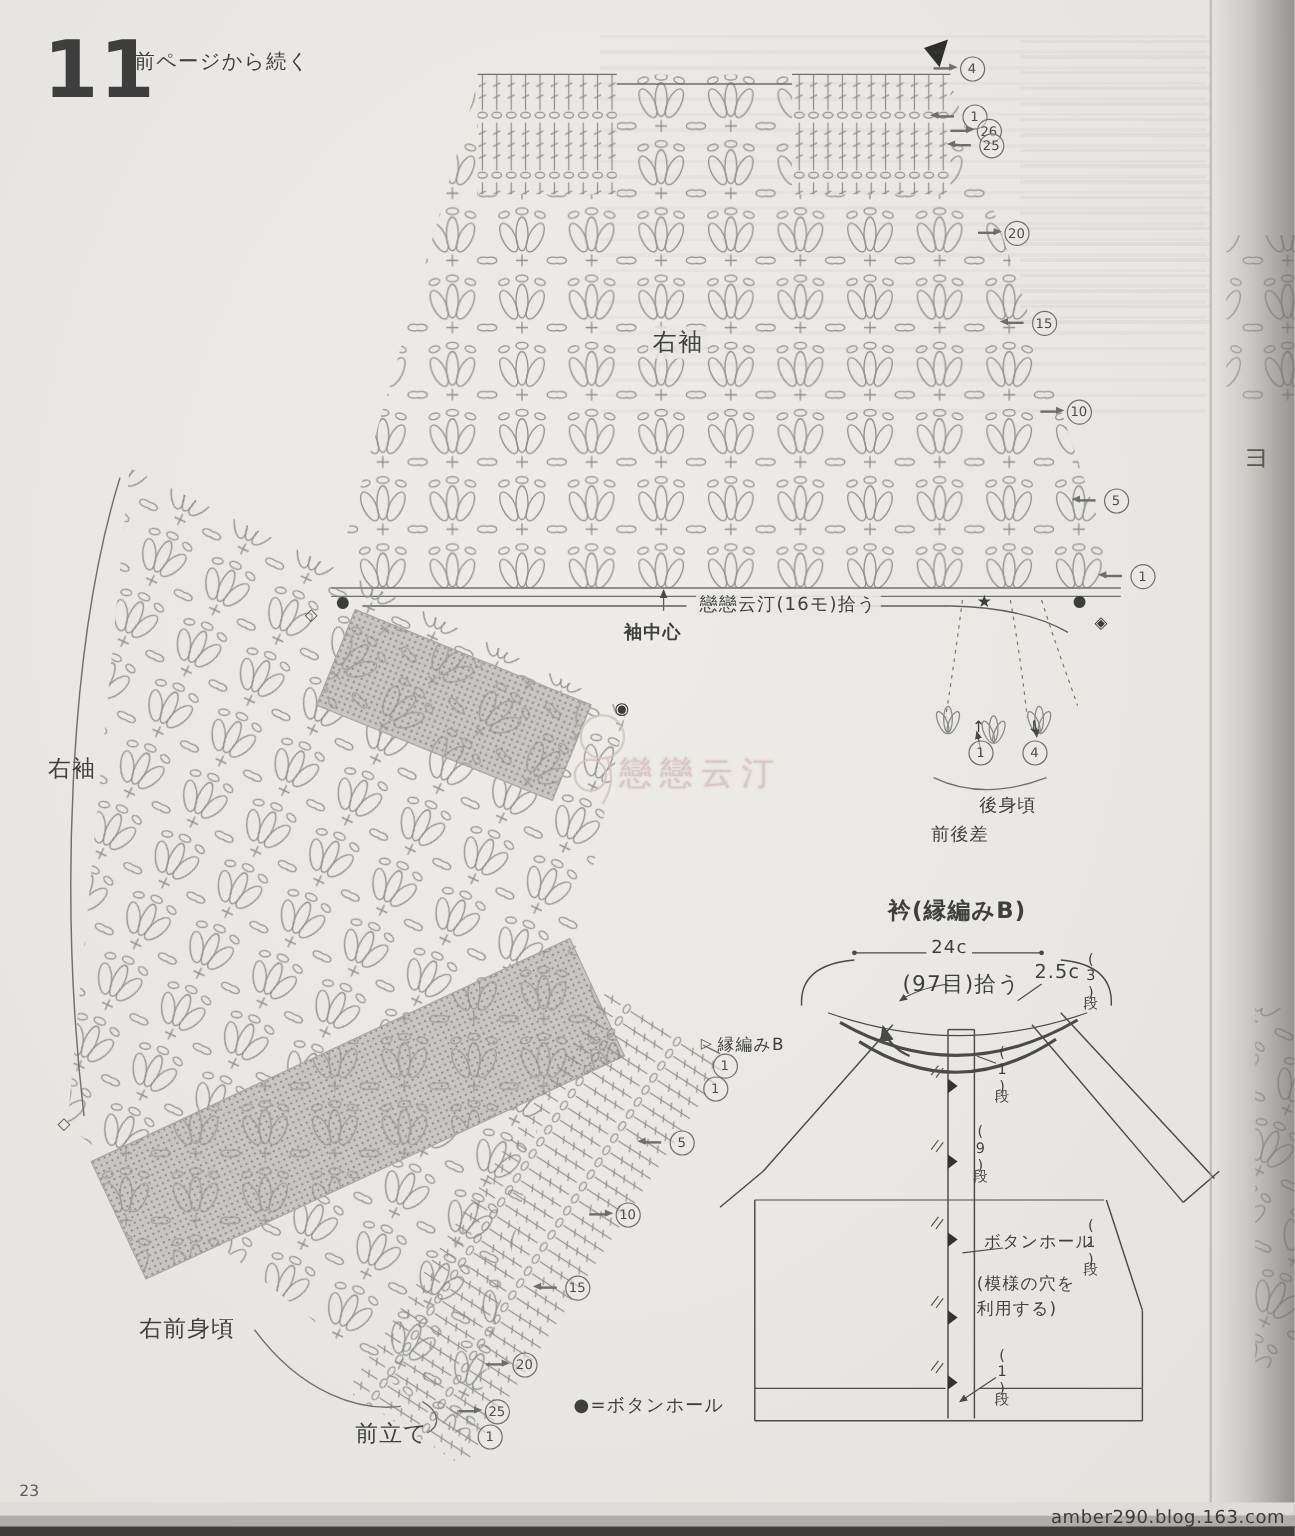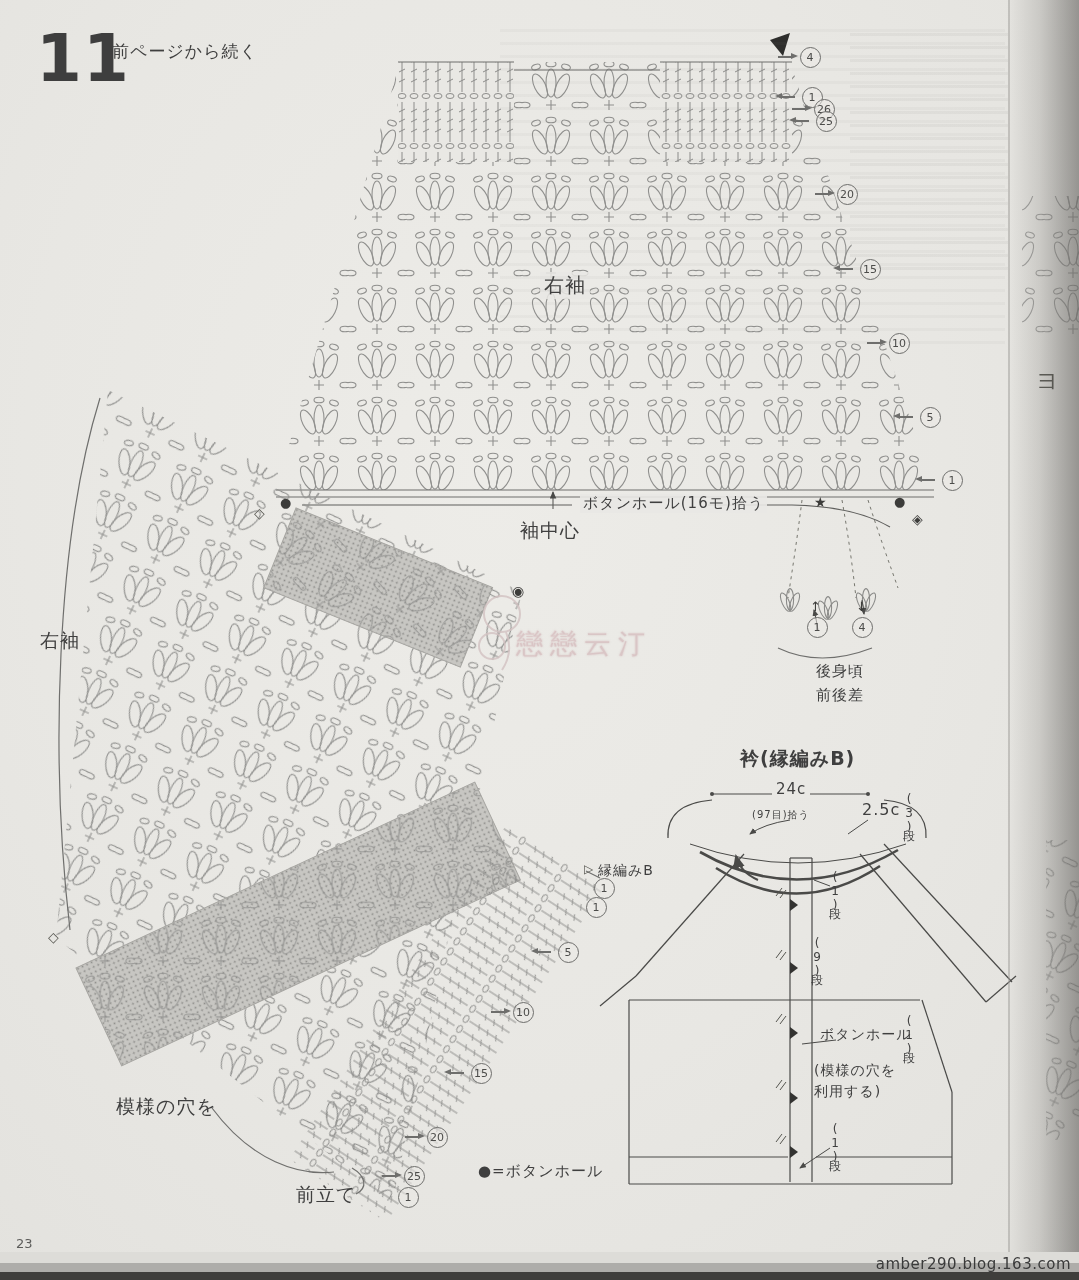--- a/index.html
+++ b/index.html
@@ -211,39 +211,39 @@
   <g opacity=".8">
     <rect x="1022" y="196" width="57" height="140" fill="url(#fp)"></rect>
     <rect x="1046" y="840" width="33" height="300" fill="url(#fpr)"></rect>
   </g>
 </svg>
 
 <div id="num11" class="lbl" style="left:36px;top:26px;">11</div>
 <div class="lbl" style="left:112px;top:40px;font-size:17px;">前ページから続く</div>
 
 <div class="lbl" style="left:540px;top:272px;font-size:20px;background:rgba(233,232,228,.85);padding:0 4px;">右袖</div>
-<div class="lbl" style="left:580px;top:494px;font-size:15px;background:rgba(233,232,228,.9);padding:0 3px;">ボタンホール(16モ)拾う</div>
-<div class="lbl" style="left:520px;top:518px;font-size:19px;">袖中心</div>
+<div class="lbl" style="left:580px;top:494px;font-size:15px;background:rgba(233,232,228,.9);padding:0 3px;">戀戀云汀(16モ)拾う</div>
+<div class="lbl" style="left:520px;top:518px;font-size:15px;font-weight:bold;">袖中心</div>
 
 <div class="lbl" style="left:816px;top:662px;font-size:15px;font-family:Liberation Serif, serif;">後身頃</div>
-<div class="lbl" style="left:816px;top:686px;font-size:15px;">前後差</div>
+<div class="lbl" style="left:776px;top:686px;font-size:15px;">前後差</div>
 <span class="mk" style="left:810px;top:600px;font-size:13px;">↑</span>
 <span class="mk" style="left:856px;top:600px;font-size:13px;">↓</span>
 
 <div class="lbl" style="left:40px;top:628px;font-size:19px;">右袖</div>
-<div class="lbl" style="left:116px;top:1094px;font-size:19px;">模様の穴を</div>
+<div class="lbl" style="left:116px;top:1094px;font-size:19px;">右前身頃</div>
 <div class="lbl" style="left:296px;top:1182px;font-size:19px;">前立て</div>
 <div class="lbl" style="left:598px;top:862px;font-size:14px;">縁編みB</div>
 <span class="mk" style="left:584px;top:863px;font-size:12px;color:#55554f;">▷</span>
 
 <div class="lbl" style="left:478px;top:1162px;font-size:15px;">●=ボタンホール</div>
 
 <div class="lbl" style="left:740px;top:746px;font-size:19px;font-weight:bold;">衿(縁編みB)</div>
 <div class="lbl" style="left:772px;top:780px;font-size:15px;background:#e9e8e4;padding:0 4px;">24c</div>
-<div class="lbl" style="left:752px;top:808px;font-size:10px;">(97目)拾う</div>
+<div class="lbl" style="left:752px;top:808px;font-size:18px;">(97目)拾う</div>
 <div class="lbl" style="left:862px;top:800px;font-size:16px;">2.5c</div>
 <div class="lbl vert" style="left:900px;top:792px;font-size:12px;">(3段)</div>
 <div class="lbl vert" style="left:826px;top:870px;font-size:12px;">(1段)</div>
 <div class="lbl vert" style="left:808px;top:936px;font-size:12px;">(9段)</div>
 <div class="lbl" style="left:820px;top:1026px;font-size:14px;">ボタンホール</div>
 <div class="lbl vert" style="left:900px;top:1014px;font-size:12px;">(1段)</div>
 <div class="lbl pre" style="left:814px;top:1060px;font-size:14px;line-height:1.5;white-space:pre-line;">(模様の穴を
 利用する)</div>
 <div class="lbl vert" style="left:826px;top:1122px;font-size:12px;">(1段)</div>
 

